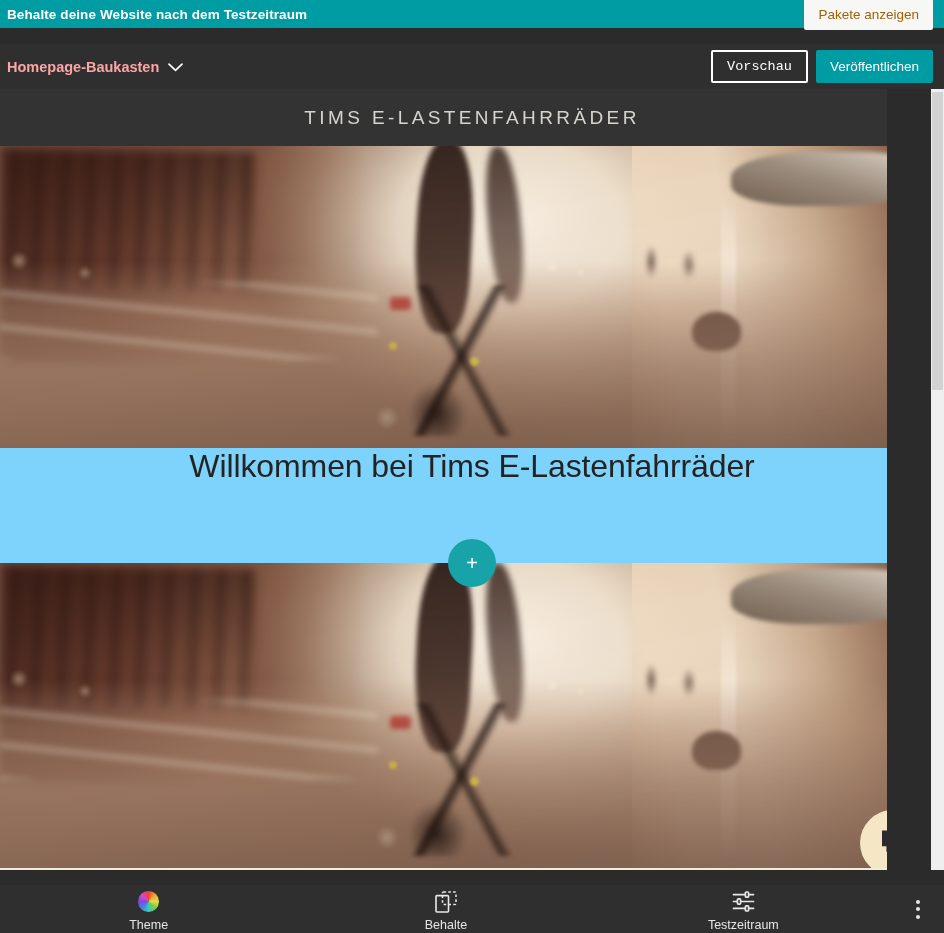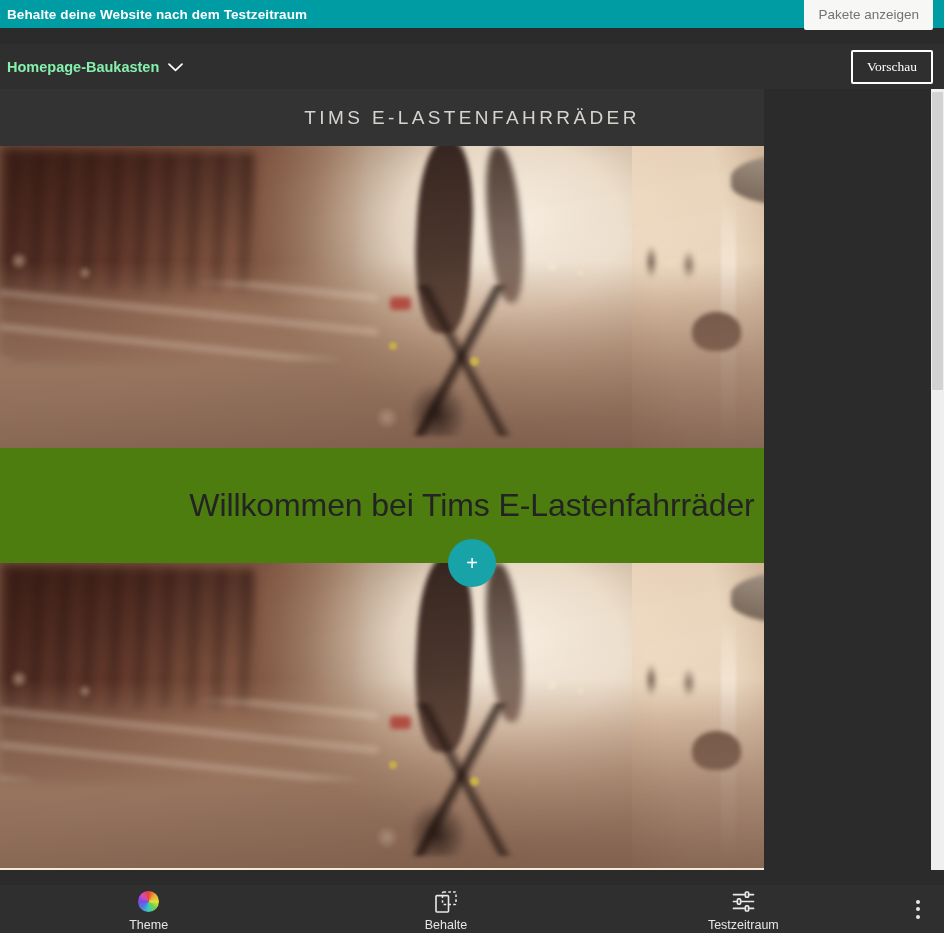--- a/index.html
+++ b/index.html
@@ -17,59 +17,59 @@
     background:#009CA3;
     display:flex; align-items:center; justify-content:space-between;
     padding:0 11px 0 7px;
     z-index:40;
   }
   .trial-text{
     color:#ffffff; font-size:13.5px; font-weight:700; letter-spacing:.1px;
     white-space:nowrap;
   }
   .pakete-btn{
-    background:#f7f7f5; color:#737373;
+    background:#f7f7f5; color:#a16207;
     font-size:13.5px; font-weight:400;
     border:none; border-radius:2px;
     padding:8px 14px; cursor:pointer; white-space:nowrap;
     font-family:"Liberation Sans", sans-serif;
   }
 
   
   .editor-bar{
     position:absolute; left:0; top:44px; width:944px; height:45px;
     background:#2f2f2f;
     display:flex; align-items:center; justify-content:space-between;
     padding:0 11px 0 7px;
     z-index:40;
   }
   .builder-menu{
     display:flex; align-items:center; gap:9px; cursor:pointer;
   }
   .builder-label{
-    color:#86efac; font-size:14.5px; font-weight:700; white-space:nowrap;
+    color:#fca5a5; font-size:14.5px; font-weight:700; white-space:nowrap;
   }
   .chev{ display:block; }
   .bar-actions{ display:flex; align-items:center; gap:8px; }
   .vorschau-btn{
     background:transparent; color:#ffffff;
     border:2px solid #ffffff; border-radius:2px;
     font-size:13.5px; padding:7px 14px; cursor:pointer;
-    font-family:Liberation Serif, serif;
+    font-family:Liberation Mono, monospace;
   }
   .publish-btn{
     background:#009CA3; color:#ffffff;
     border:none; border-radius:2px;
     font-size:13.5px; padding:9px 14px; cursor:pointer;
     font-family:"Liberation Sans", sans-serif;
   }
 
   
   .canvas{
-    position:absolute; left:0; top:89px; width:764px; height:781px;
+    position:absolute; left:0; top:89px; width:887px; height:781px;
     overflow:hidden; background:#f3ead8;
   }
   .site{ position:relative; width:944px; }
 
   .site-header{
     height:57px; background:#333333;
     display:flex; align-items:center; justify-content:center;
   }
   .site-title{
     color:#d7d4cf; font-size:19px; font-weight:400;
@@ -212,22 +212,22 @@
   }
   .l-warm{
     position:absolute; inset:0;
     background:linear-gradient(168deg, rgba(255,226,186,.13) 0%, rgba(180,120,92,.10) 55%, rgba(96,56,44,.26) 100%);
     mix-blend-mode:multiply;
   }
 
   
   .welcome{
     position:relative; width:944px; height:115px;
-    background:#4d7c0f;
-    display:flex; align-items:center; justify-content:center;
+    background:#7dd3fc;
+    display:flex; align-items:flex-start; justify-content:center;
   }
   .welcome-title{
     color:#232323; font-size:32px; font-weight:400;
     letter-spacing:-.1px; text-align:center;
     font-family:"Liberation Sans", sans-serif;
   }
   .add-section-btn{
     position:absolute; left:50%; top:115px;
     transform:translate(-50%,-50%);
     width:48px; height:48px; border-radius:50%;
@@ -305,20 +305,21 @@
     <div class="builder-menu">
       <span class="builder-label">Homepage-Baukasten</span>
       <span class="chev">
         <svg width="15" height="9" viewBox="0 0 15 9" aria-hidden="true">
           <path d="M1 1.2 L7.5 7.4 L14 1.2" fill="none" stroke="#ffffff" stroke-width="1.7" stroke-linecap="round" stroke-linejoin="round"></path>
         </svg>
       </span>
     </div>
     <div class="bar-actions">
       <button class="vorschau-btn">Vorschau</button>
+      <button class="publish-btn">Veröffentlichen</button>
     </div>
   </div>
 
   <div class="canvas">
     <div class="site">
 
       <div class="site-header">
         <span class="site-title">TIMS E-LASTENFAHRRÄDER</span>
       </div>
 

